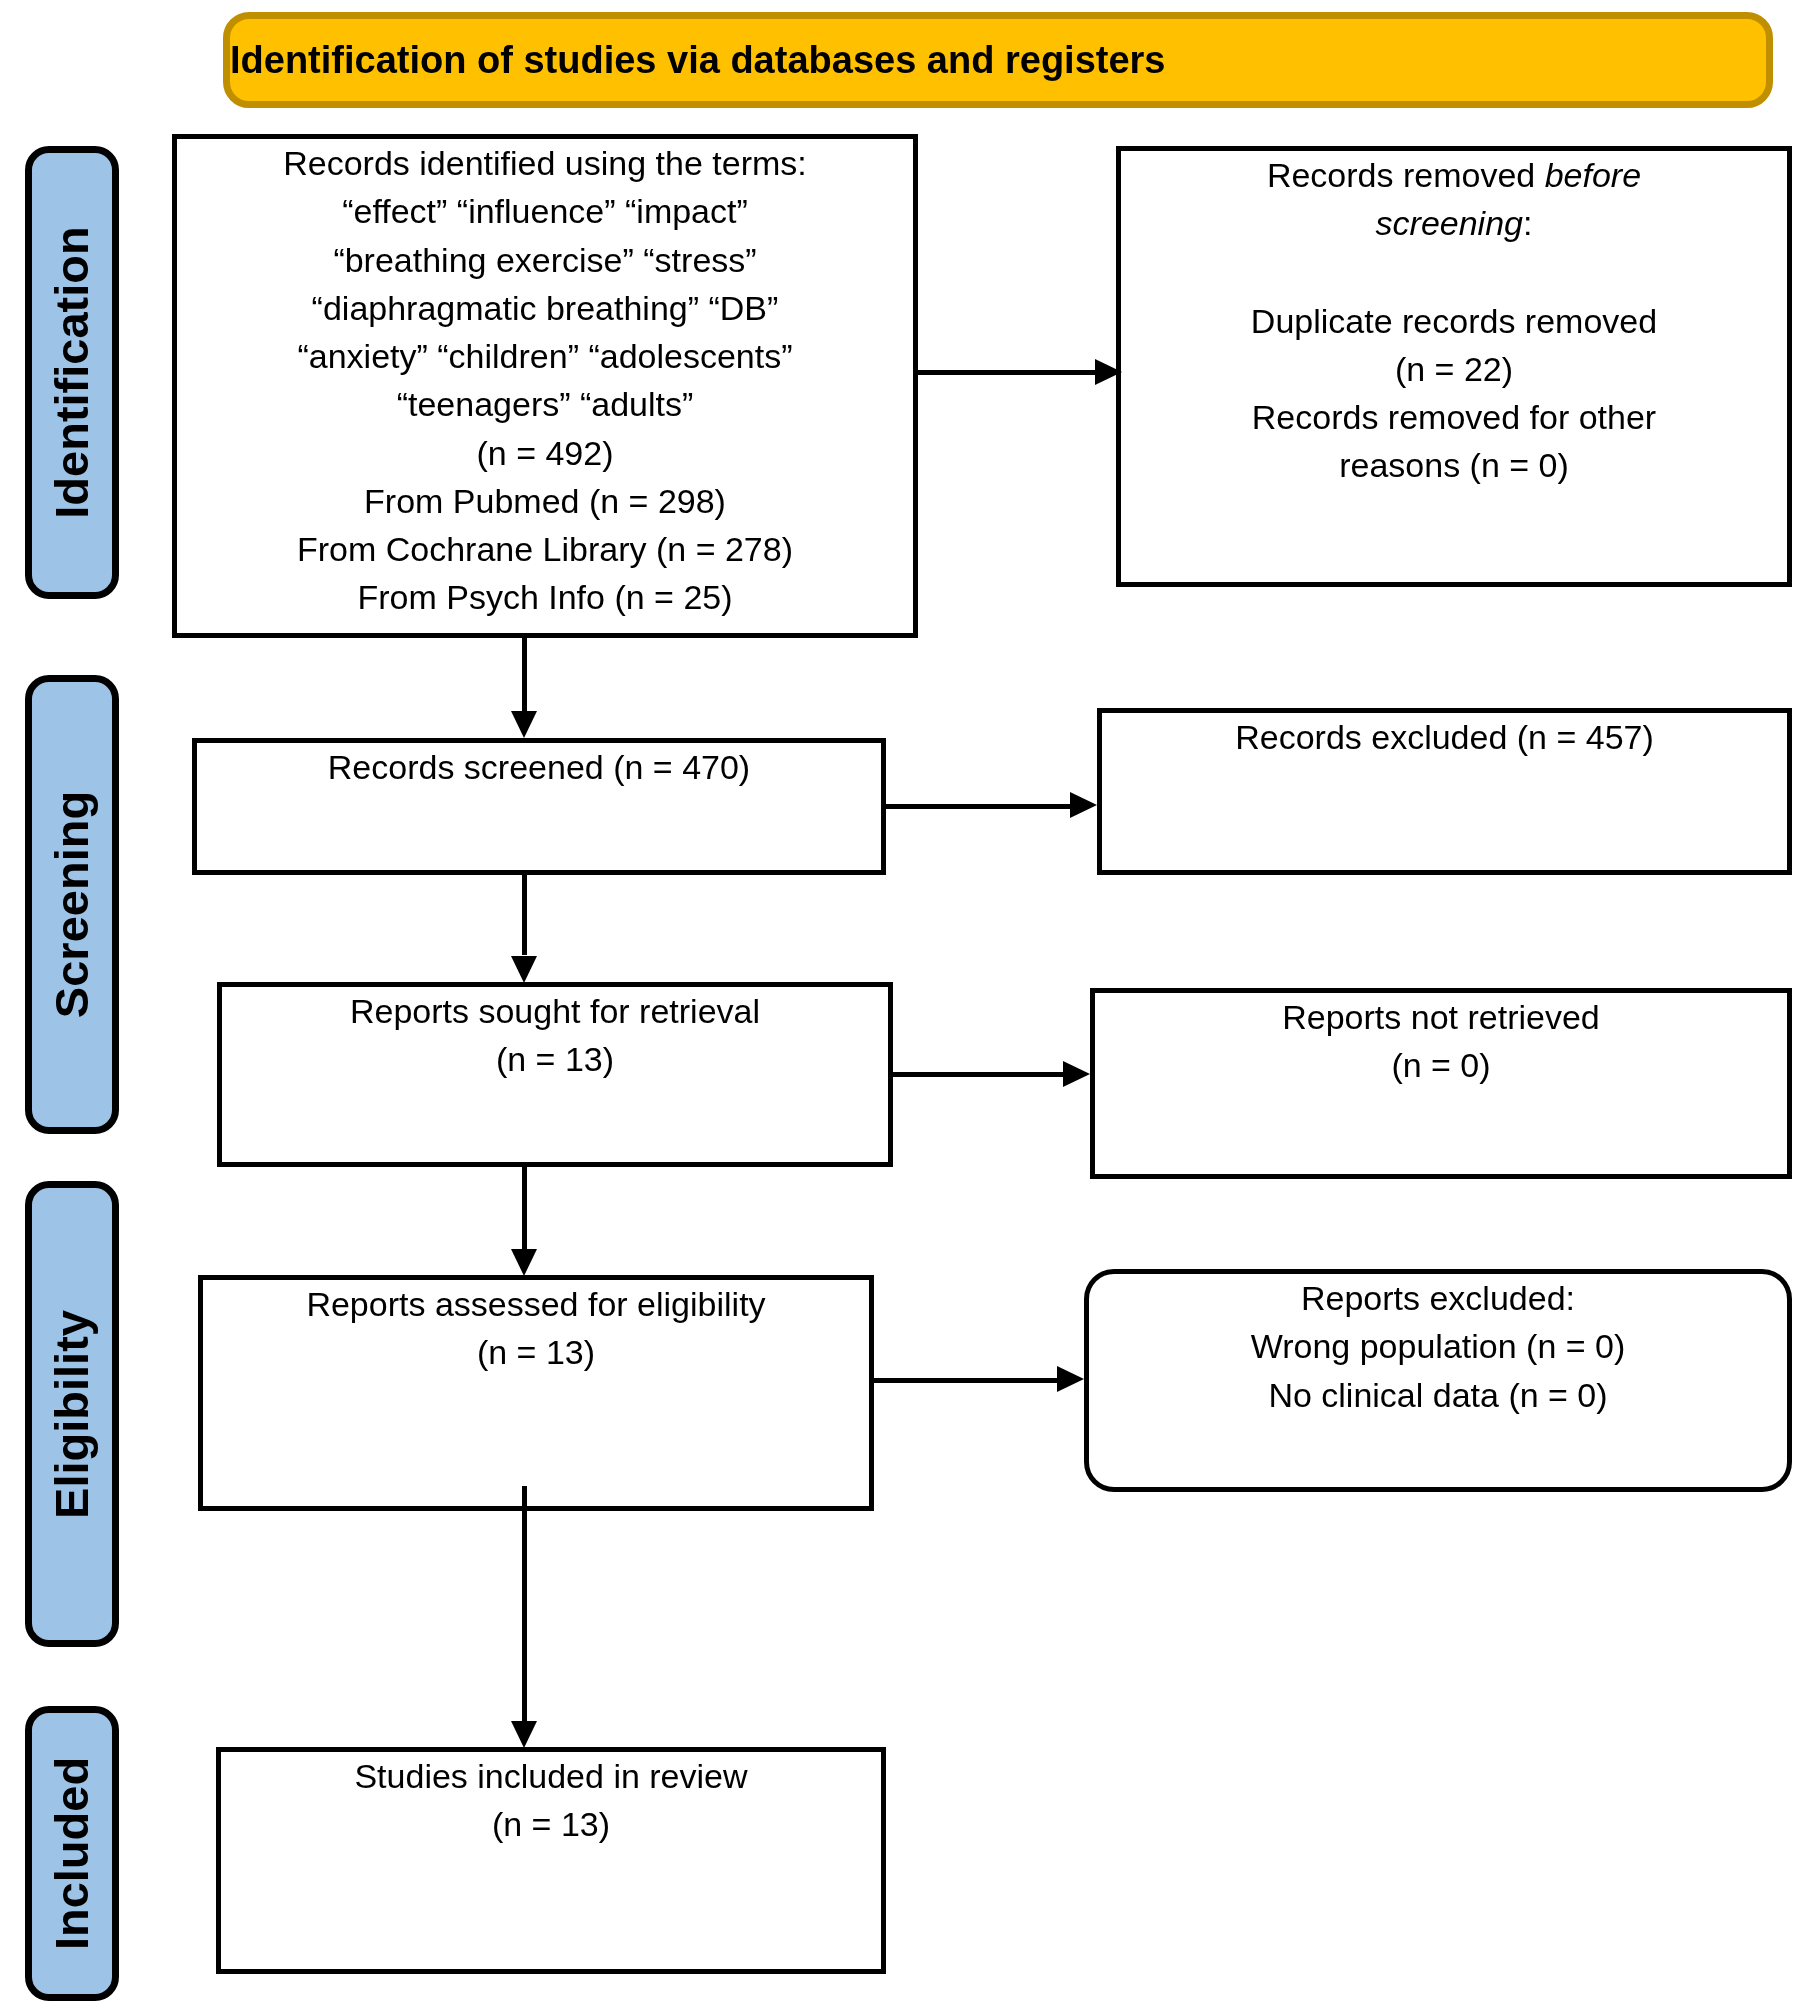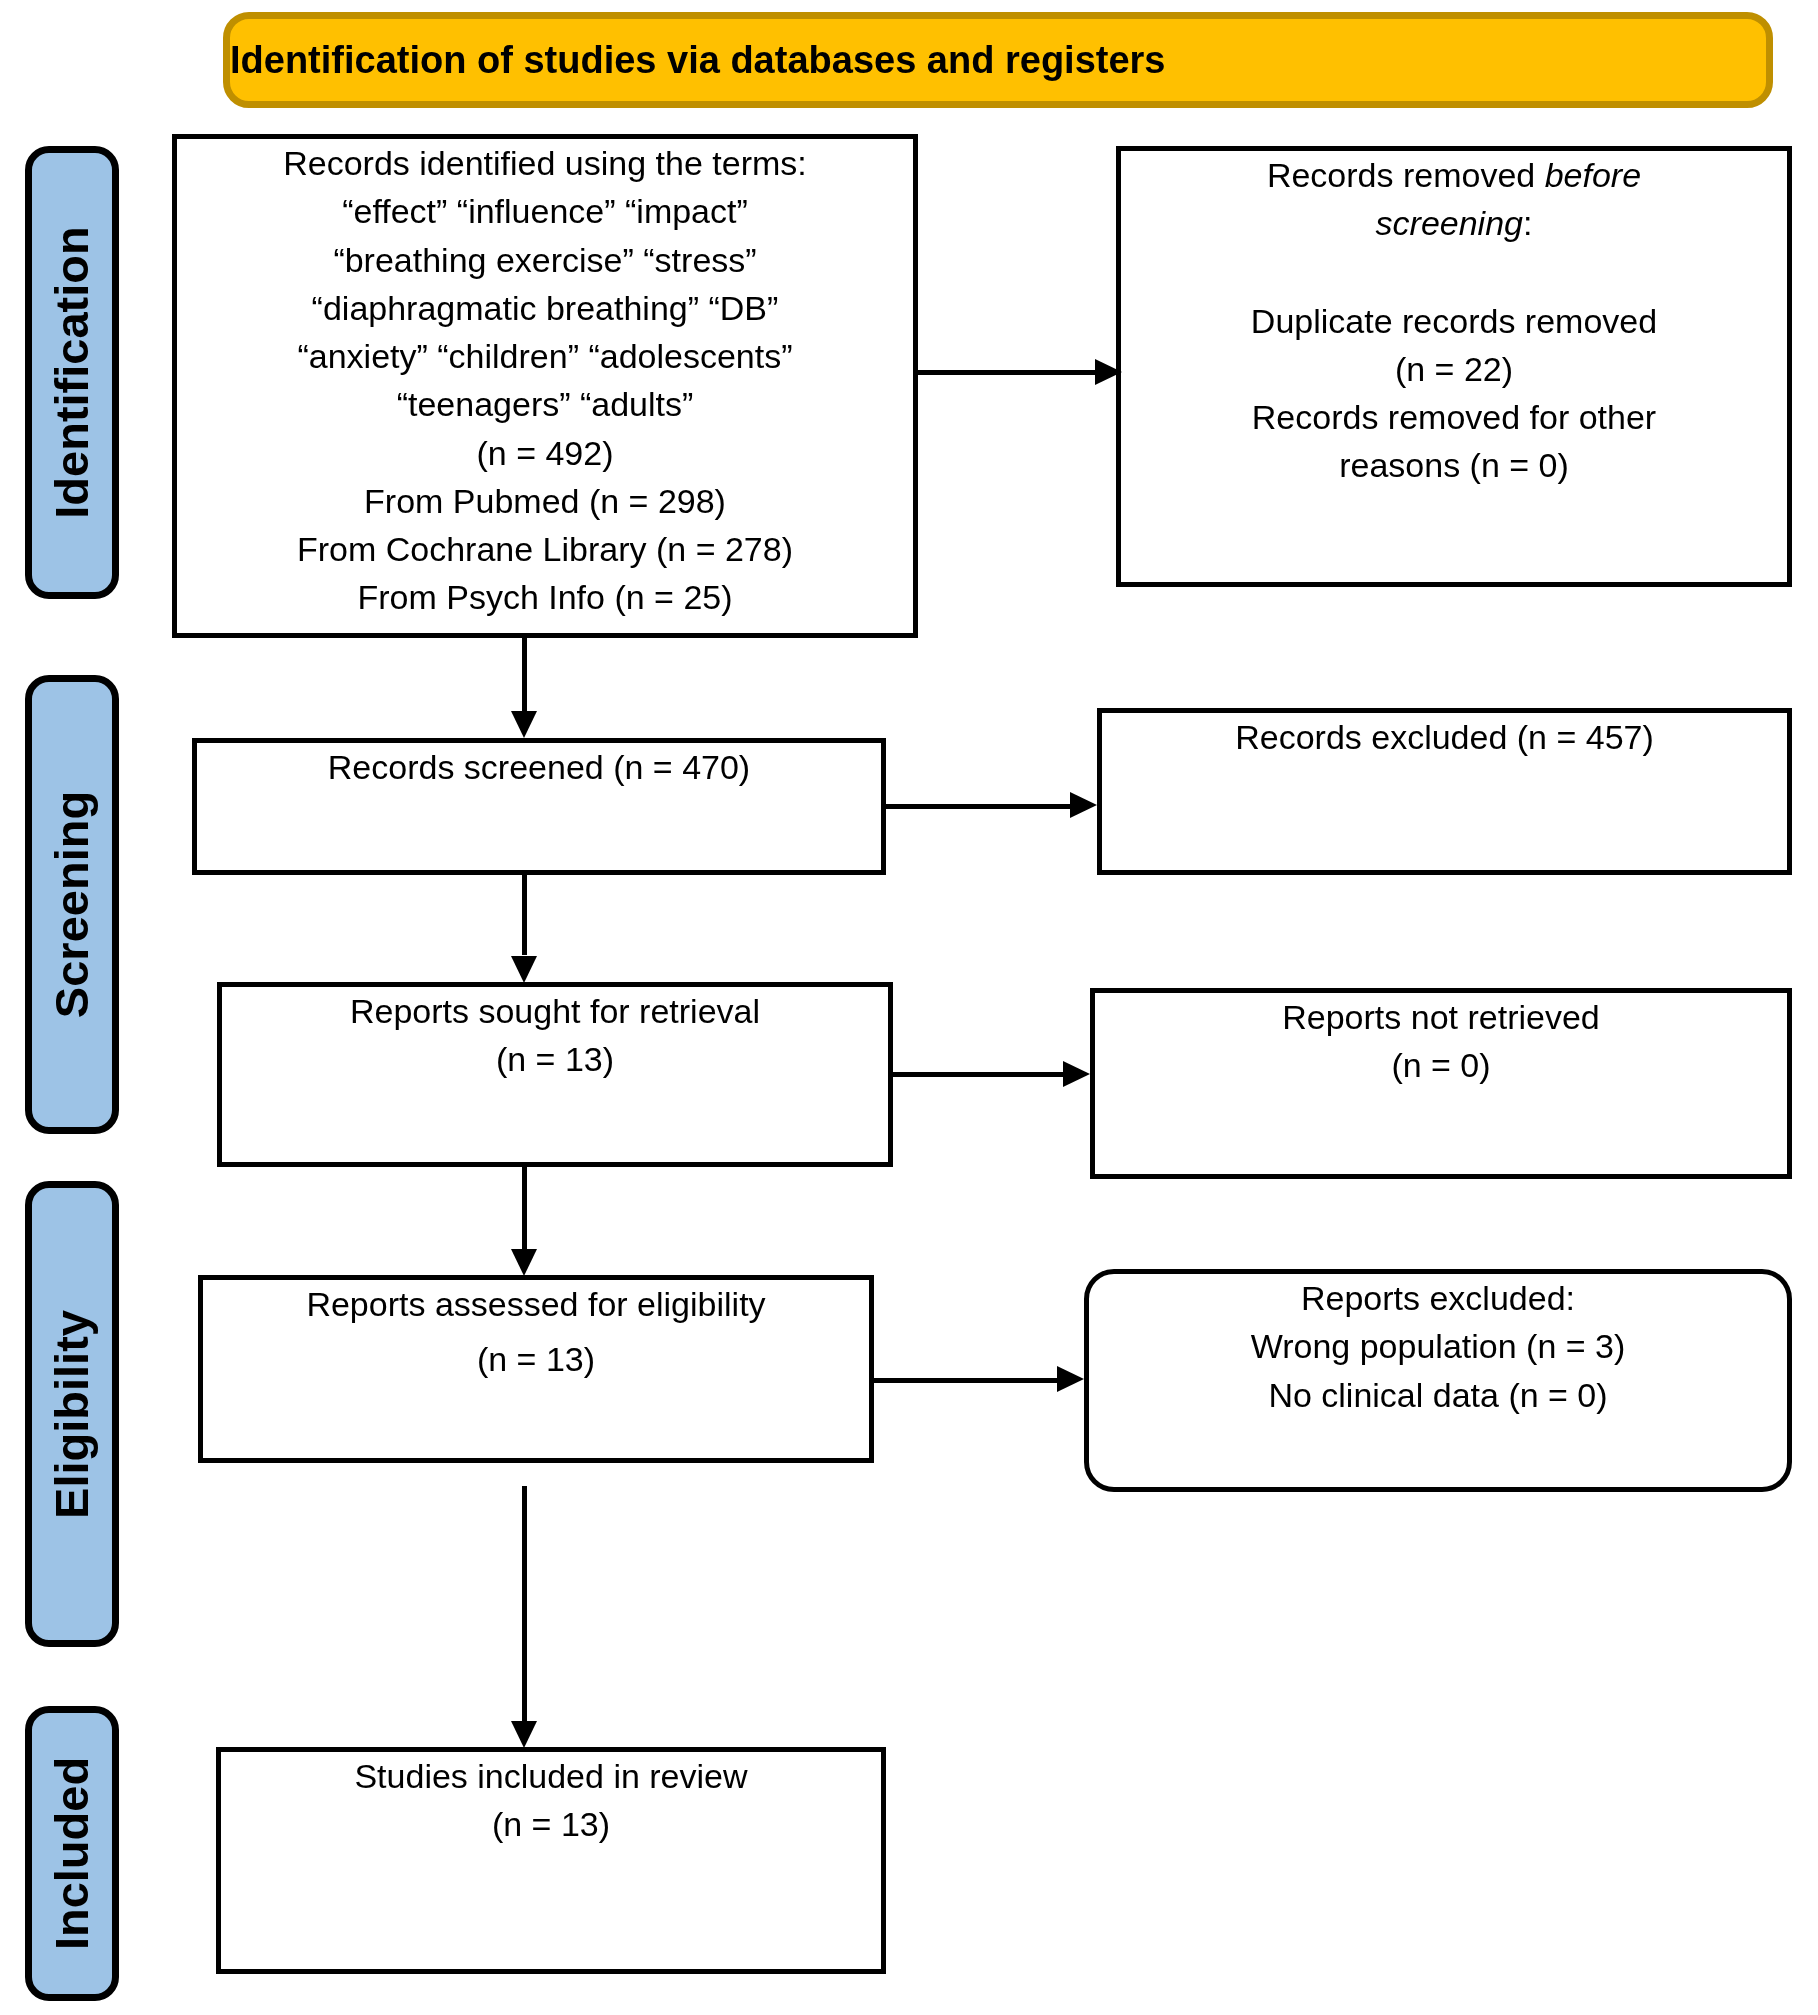--- a/index.html
+++ b/index.html
@@ -72,21 +72,21 @@
   }
   .box .line { white-space: nowrap; }
   .box .spacer { height: 49px; }
 
   #box-identified       { left: 172px;  top: 134px;  width: 746px; height: 504px; }
   #box-removed          { left: 1116px; top: 146px;  width: 676px; height: 441px; }
   #box-screened         { left: 192px;  top: 738px; width: 694px; height: 137px; }
   #box-excluded         { left: 1097px; top: 708px; width: 695px; height: 167px; }
   #box-sought           { left: 217px;  top: 982px; width: 676px; height: 185px; }
   #box-not-retrieved    { left: 1090px; top: 988px; width: 702px; height: 191px; }
-  #box-assessed         { left: 198px;  top: 1275px; width: 676px; height: 188px; gap: 7px; }
+  #box-assessed         { left: 198px;  top: 1275px; width: 676px; height: 236px; }
   #box-reports-excluded { left: 1084px; top: 1269px; width: 708px; height: 223px; border-radius: 30px; }
   #box-included         { left: 216px;  top: 1747px; width: 670px; height: 227px; }
 
   
   .hline { position: absolute; height: 4.9px; background: #000000; }
   .vline { position: absolute; width: 4.9px;  background: #000000; }
   .head-right {
     position: absolute; width: 0; height: 0;
     border-top: 13.7px solid transparent;
     border-bottom: 13.7px solid transparent;
@@ -180,21 +180,21 @@
     <div class="line">(n = 0)</div>
   </div>
 
   <div class="box" id="box-assessed">
     <div class="line">Reports assessed for eligibility</div>
     <div class="line">(n = 13)</div>
   </div>
 
   <div class="box" id="box-reports-excluded">
     <div class="line">Reports excluded:</div>
-    <div class="line">Wrong population (n = 3)</div>
+    <div class="line">Wrong population (n = 0)</div>
     <div class="line">No clinical data (n = 0)</div>
   </div>
 
   <div class="box" id="box-included">
     <div class="line">Studies included in review</div>
     <div class="line">(n = 13)</div>
   </div>
 
   <div class="hline" id="a1-line"></div>
   <div class="head-right" id="a1-head"></div>

